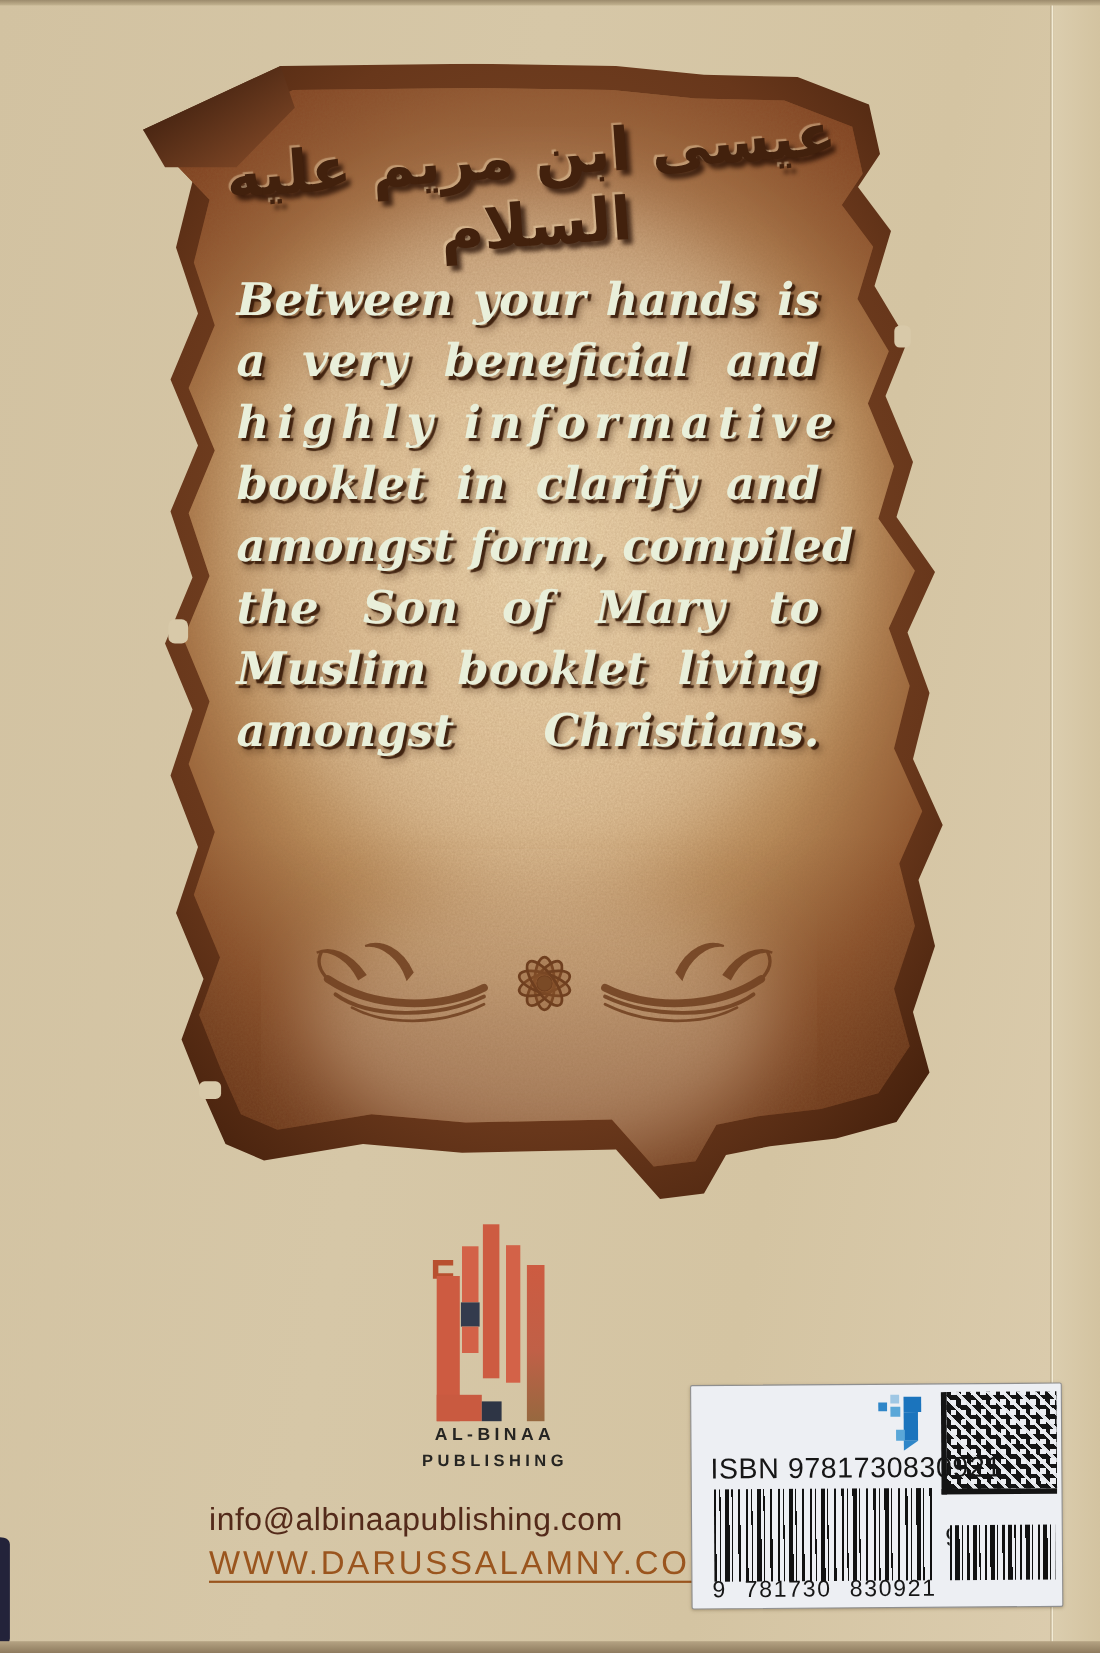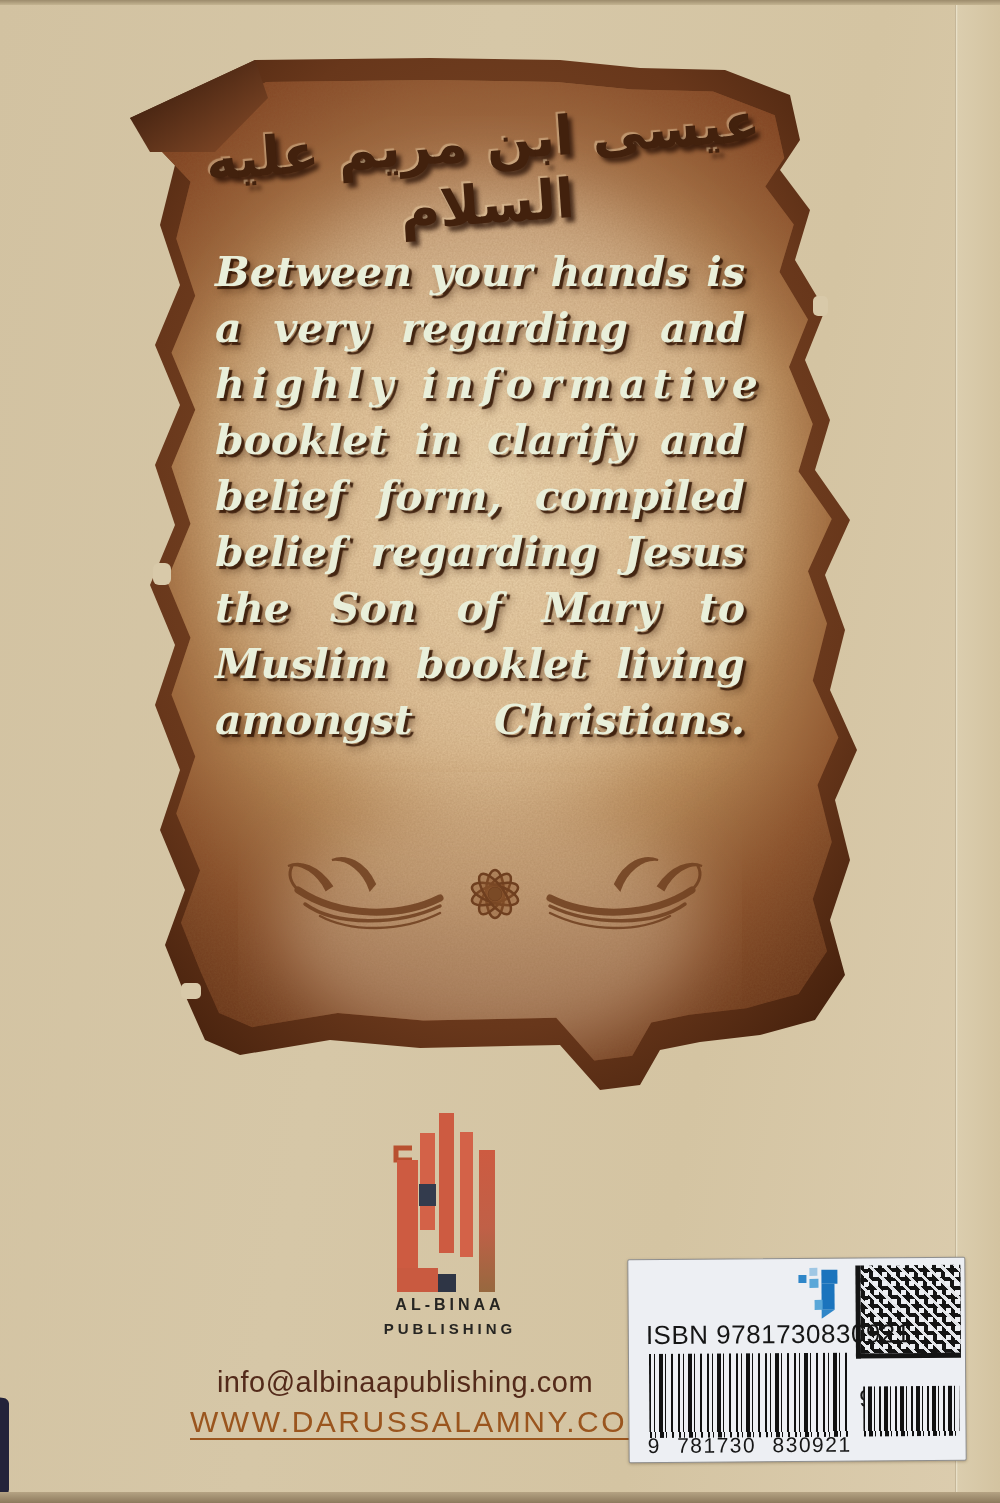--- a/index.html
+++ b/index.html
@@ -41,21 +41,21 @@
 
   
   .logo-block{position:absolute;left:340px;top:1108px;width:220px;}
   .logo-icon{position:absolute;left:53px;top:4px;}
   .pub-name{position:absolute;left:10px;top:188px;width:200px;text-align:center;
     font-size:16px;font-weight:bold;letter-spacing:4px;color:#262522;}
   .pub-sub{position:absolute;left:10px;top:212px;width:200px;text-align:center;
     font-size:15px;font-weight:bold;letter-spacing:4px;color:#262522;}
 
   
-  .contact{position:absolute;right:380px;top:1364px;width:430px;text-align:center;}
+  .contact{position:absolute;right:380px;top:1364px;width:430px;text-align:left;}
   .contact .email,.contact .web{
     font-size:29px;color:#532a1a;line-height:37px;letter-spacing:.5px;}
   .contact .dist{
     font-size:30px;color:#9a551e;line-height:42px;letter-spacing:2.5px;
     text-decoration:underline;text-underline-offset:6px;
     text-decoration-thickness:2px;}
 
   
   .sticker{position:absolute;left:628px;top:1258px;width:336px;height:202px;
     background:#edeff3;border:1px solid #8f8f8f;border-radius:2px;
@@ -144,25 +144,24 @@
       <path d="M5,60 L130,2 L143,40 L90,94 L25,94 Z" fill="url(#curlg)"></path>
       <rect x="28" y="505" width="18" height="22" rx="6" fill="#d8c9a9"></rect>
       <rect x="56" y="925" width="20" height="16" rx="5" fill="#d8c9a9"></rect>
       <rect x="688" y="238" width="15" height="20" rx="5" fill="#d8c9a9"></rect>
     </svg>
 
     <div class="arabic">عيسى ابن مريم عليه السلام</div>
 
     <div class="desc">
       <div class="line">Between your hands is</div>
-      <div class="line">a very regarding and</div>
+      <div class="line">a very beneficial and</div>
       <div class="line">highly informative</div>
       <div class="line">booklet in clarify and</div>
-      <div class="line">belief form, compiled</div>
-      <div class="line">belief regarding Jesus</div>
+      <div class="line">amongst form, compiled</div>
       <div class="line">the Son of Mary to</div>
       <div class="line">Muslim booklet living</div>
       <div class="line">amongst Christians.</div>
     </div>
 
     <svg class="ornament" width="430" height="95" viewBox="0 0 430 95">
       <g stroke="#6f3f1f" fill="none" stroke-linecap="round" opacity="0.85">
         <g id="fl">
           <path d="M160,52 C120,72 60,72 18,44" stroke-width="7"></path>
           <path d="M160,60 C118,80 55,80 25,58" stroke-width="3.5"></path>

